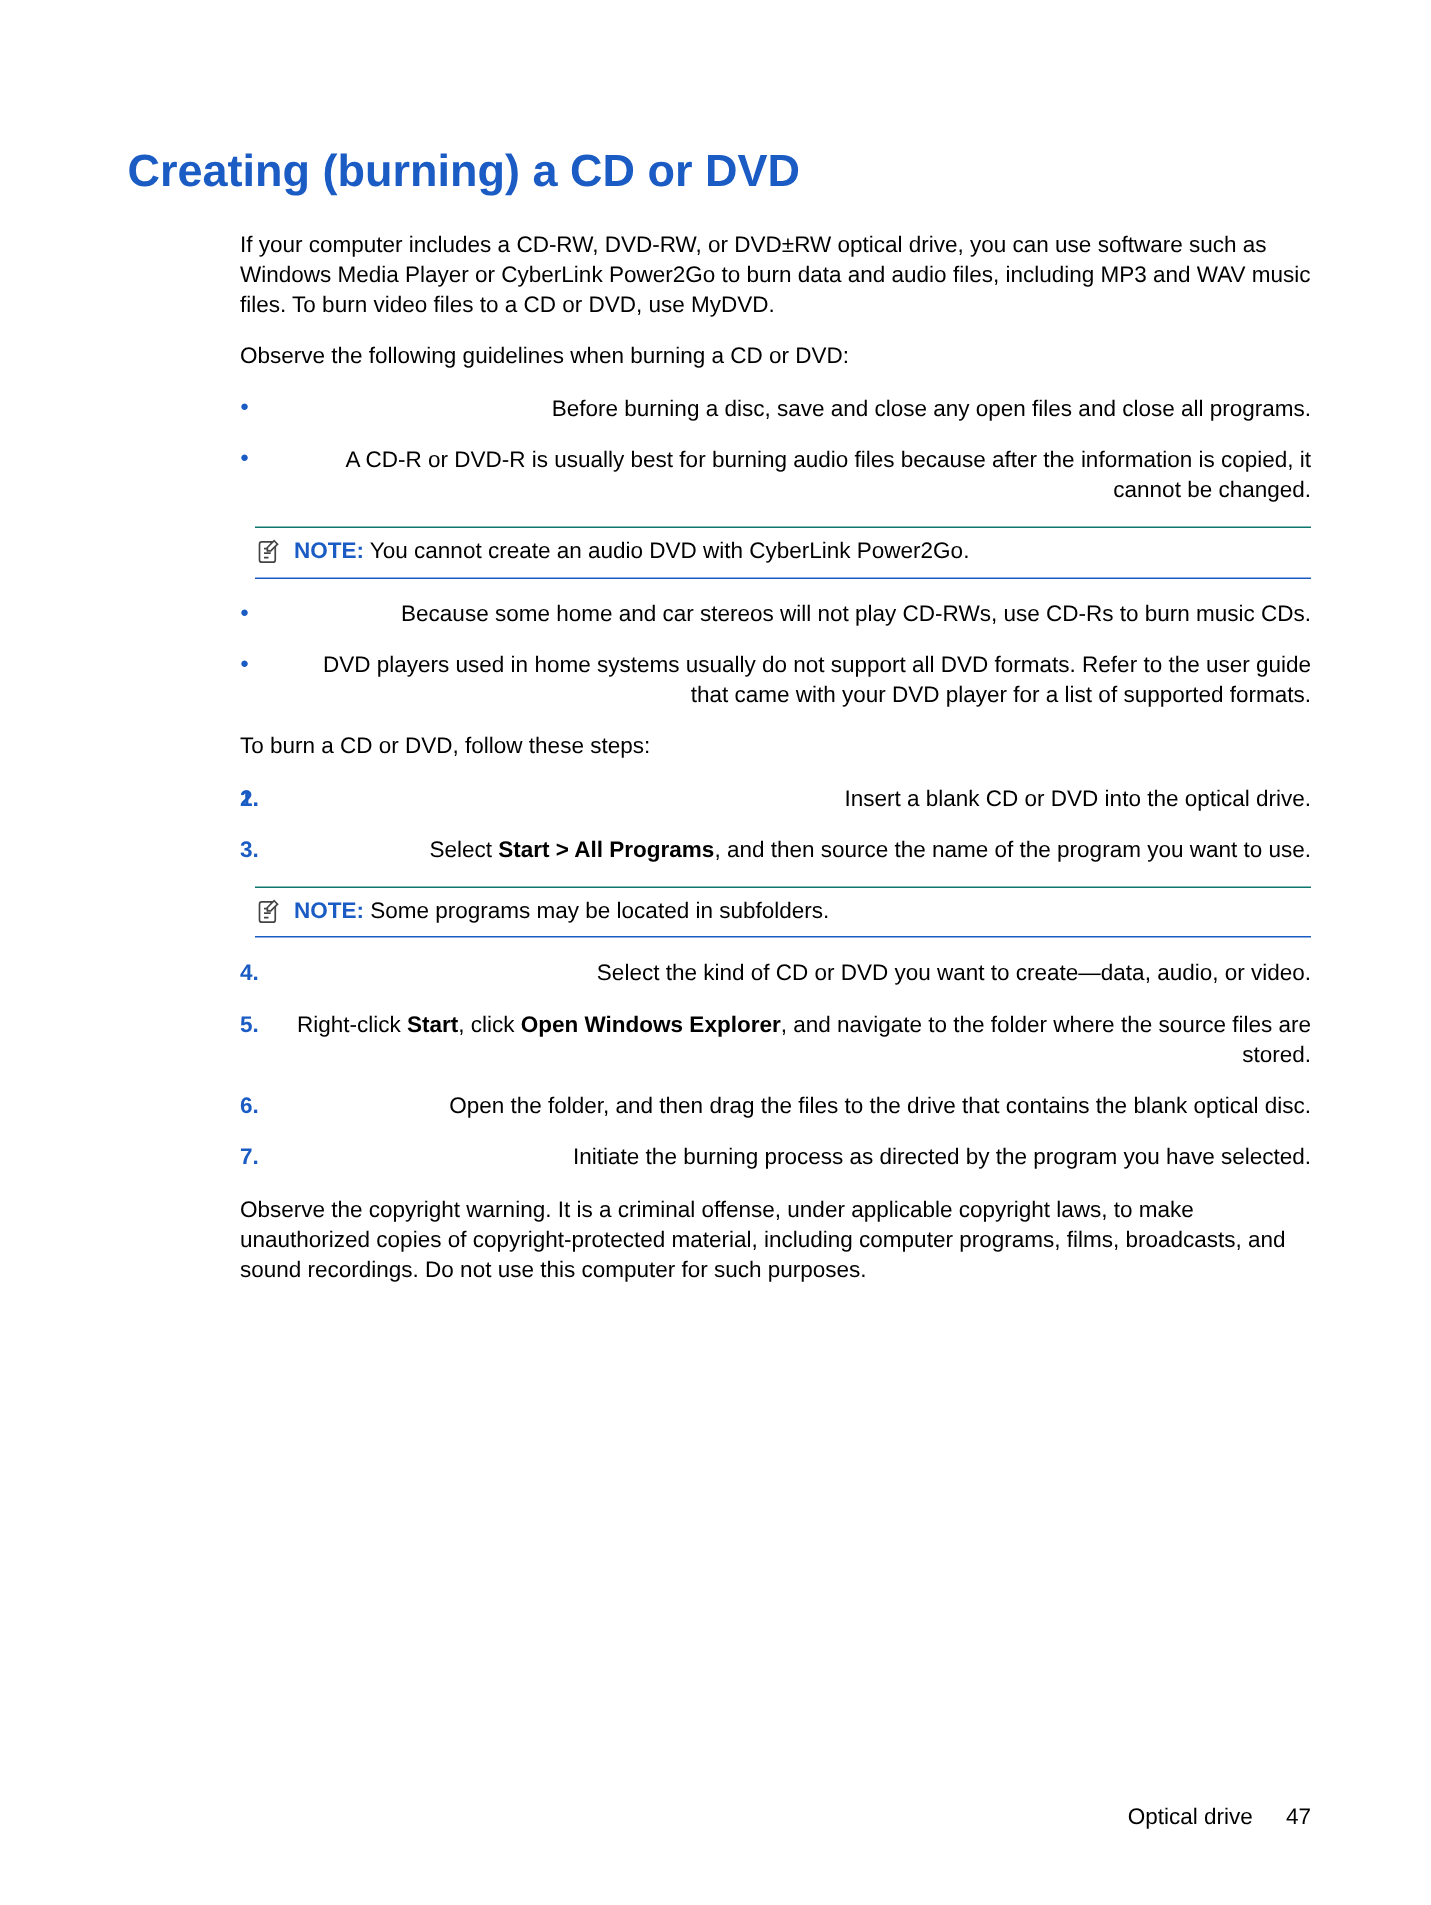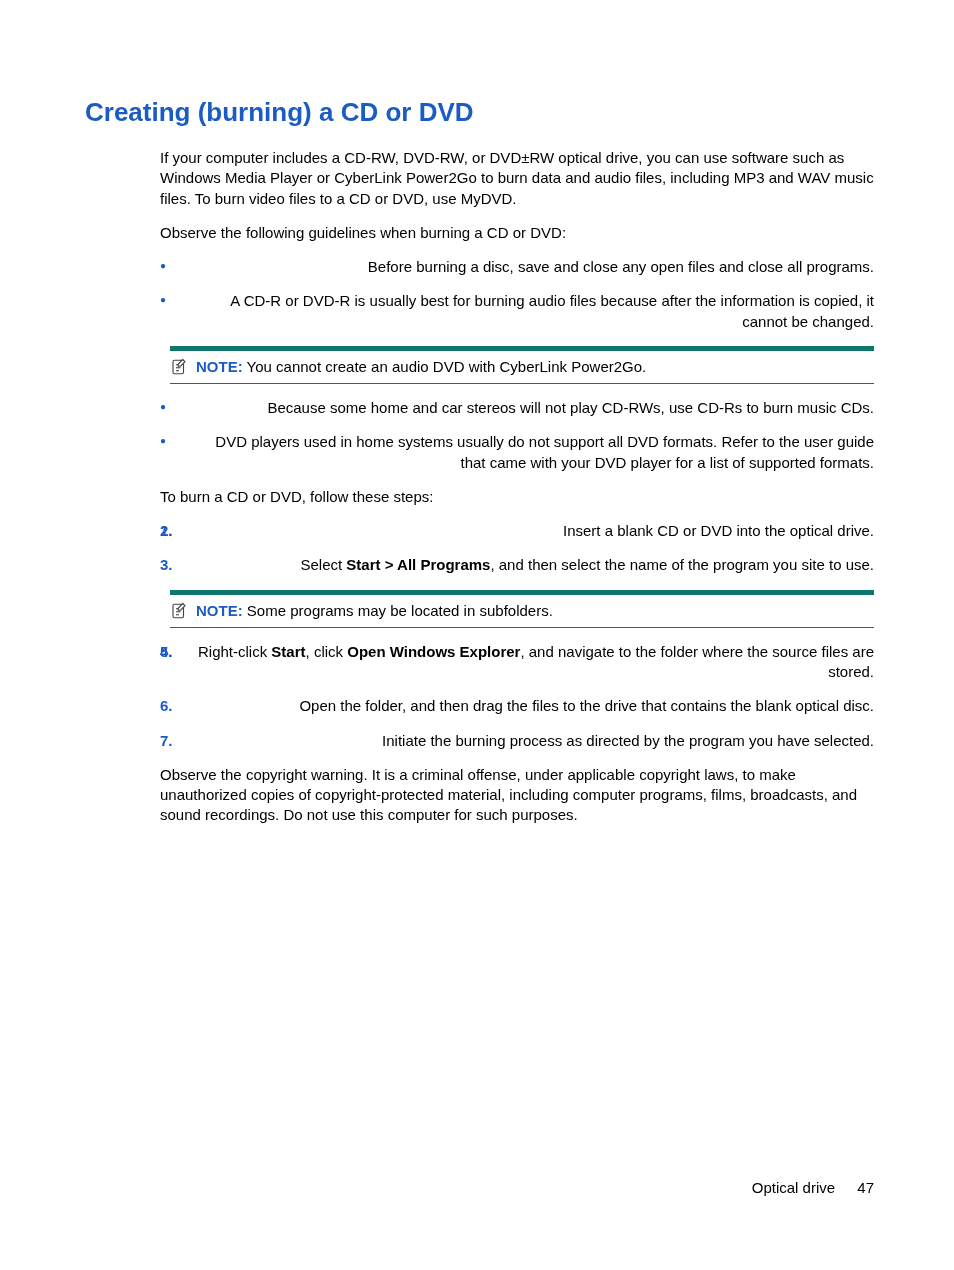--- a/index.html
+++ b/index.html
@@ -9,21 +9,21 @@
     background: #fff;
     font-family: Arial, Helvetica, sans-serif;
     font-size: 15px;
     color: #000;
     line-height: 1.35;
     position: relative;
     padding: 95px 80px 60px 85px;
   }
   h1 {
     color: #1a5cc4;
-    font-size: 26px;
+    font-size: 30px;
     font-weight: bold;
     margin-bottom: 18px;
   }
   .body-indent {
     margin-left: 75px;
   }
   p { margin-bottom: 14px; }
   ul, ol { list-style: none; text-align: right; }
   ul li {
     position: relative;
@@ -44,21 +44,21 @@
     margin-bottom: 14px;
   }
   .num {
     position: absolute;
     left: 0;
     top: 0;
     color: #1a5cc4;
     font-weight: bold;
   }
   .note-box {
-    border-top: 5px solid #0f766e;
+    border-top: 1px solid #0f766e;
     border-bottom: 1px solid #1a5cc4;
     margin: 10px 0 14px 10px;
     padding: 6px 0 6px 0;
     display: flex;
     align-items: flex-start;
     gap: 8px;
   }
   .note-icon {
     flex-shrink: 0;
     width: 18px;
@@ -66,21 +66,21 @@
     margin-top: 1px;
   }
   .note-icon svg { width: 18px; height: 18px; }
   .note-label {
     color: #1a5cc4;
     font-weight: bold;
   }
   .note-text { flex: 1; }
   .footer {
     position: absolute;
-    bottom: 72px;
+    bottom: 48px;
     right: 80px;
     font-size: 15px;
   }
   .footer .pgnum { margin-left: 18px; }
   strong { font-weight: bold; }
 </style>
 </head>
 <body>
 
 <h1>Creating (burning) a CD or DVD</h1>
@@ -115,42 +115,42 @@
   <ul>
     <li>Because some home and car stereos will not play CD-RWs, use CD-Rs to burn music CDs.</li>
     <li>DVD players used in home systems usually do not support all DVD formats. Refer to the user guide that came with your DVD player for a list of supported formats.</li>
   </ul>
 
   <p>To burn a CD or DVD, follow these steps:</p>
 
   <ol>
     <li><span class="num">1.</span></li>
     <li><span class="num">2.</span><span>Insert a blank CD or DVD into the optical drive.</span></li>
-    <li><span class="num">3.</span><span>Select </span><strong>Start &gt; All Programs</strong><span>, and then select the name of the program you site to use.</span></li>
+    <li><span class="num">3.</span><span>Select </span><strong>Start &gt; All Programs</strong><span>, and then source the name of the program you want to use.</span></li>
   </ol>
 
   <div class="note-box">
     <span class="note-icon">
       <svg viewBox="0 0 24 24" fill="none" stroke="#444" stroke-width="1.5">
         <rect x="4" y="3" width="14" height="18" rx="2"></rect>
         <path d="M14 3l4 4"></path>
         <line x1="8" y1="9" x2="14" y2="9"></line>
         <line x1="8" y1="13" x2="14" y2="13"></line>
         <line x1="8" y1="17" x2="12" y2="17"></line>
         <path d="M17 2l3 3-6 6-3 0 0-3z" fill="#fff"></path>
       </svg>
     </span>
     <span class="note-text">
       <span class="note-label">NOTE:</span>
       <span>Some programs may be located in subfolders.</span>
     </span>
   </div>
 
   <ol>
-    <li><span class="num">4.</span></li>
+    <li><span class="num">4.</span><span>Select the kind of CD or DVD you want to create—data, audio, or video.</span></li>
     <li><span class="num">5.</span><span>Right-click </span><strong>Start</strong><span>, click </span><strong>Open Windows Explorer</strong><span>, and navigate to the folder where the source files are stored.</span></li>
     <li><span class="num">6.</span><span>Open the folder, and then drag the files to the drive that contains the blank optical disc.</span></li>
     <li><span class="num">7.</span><span>Initiate the burning process as directed by the program you have selected.</span></li>
   </ol>
 
   <p>Observe the copyright warning. It is a criminal offense, under applicable copyright laws, to make unauthorized copies of copyright-protected material, including computer programs, films, broadcasts, and sound recordings. Do not use this computer for such purposes.</p>
 
 </div>
 
 <div class="footer">

